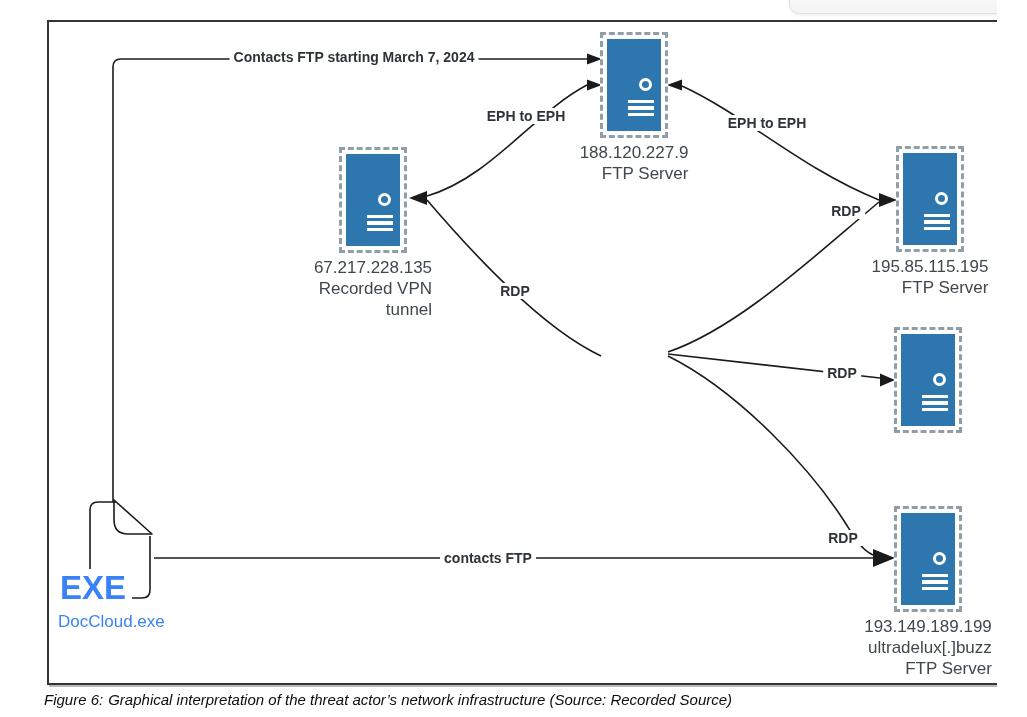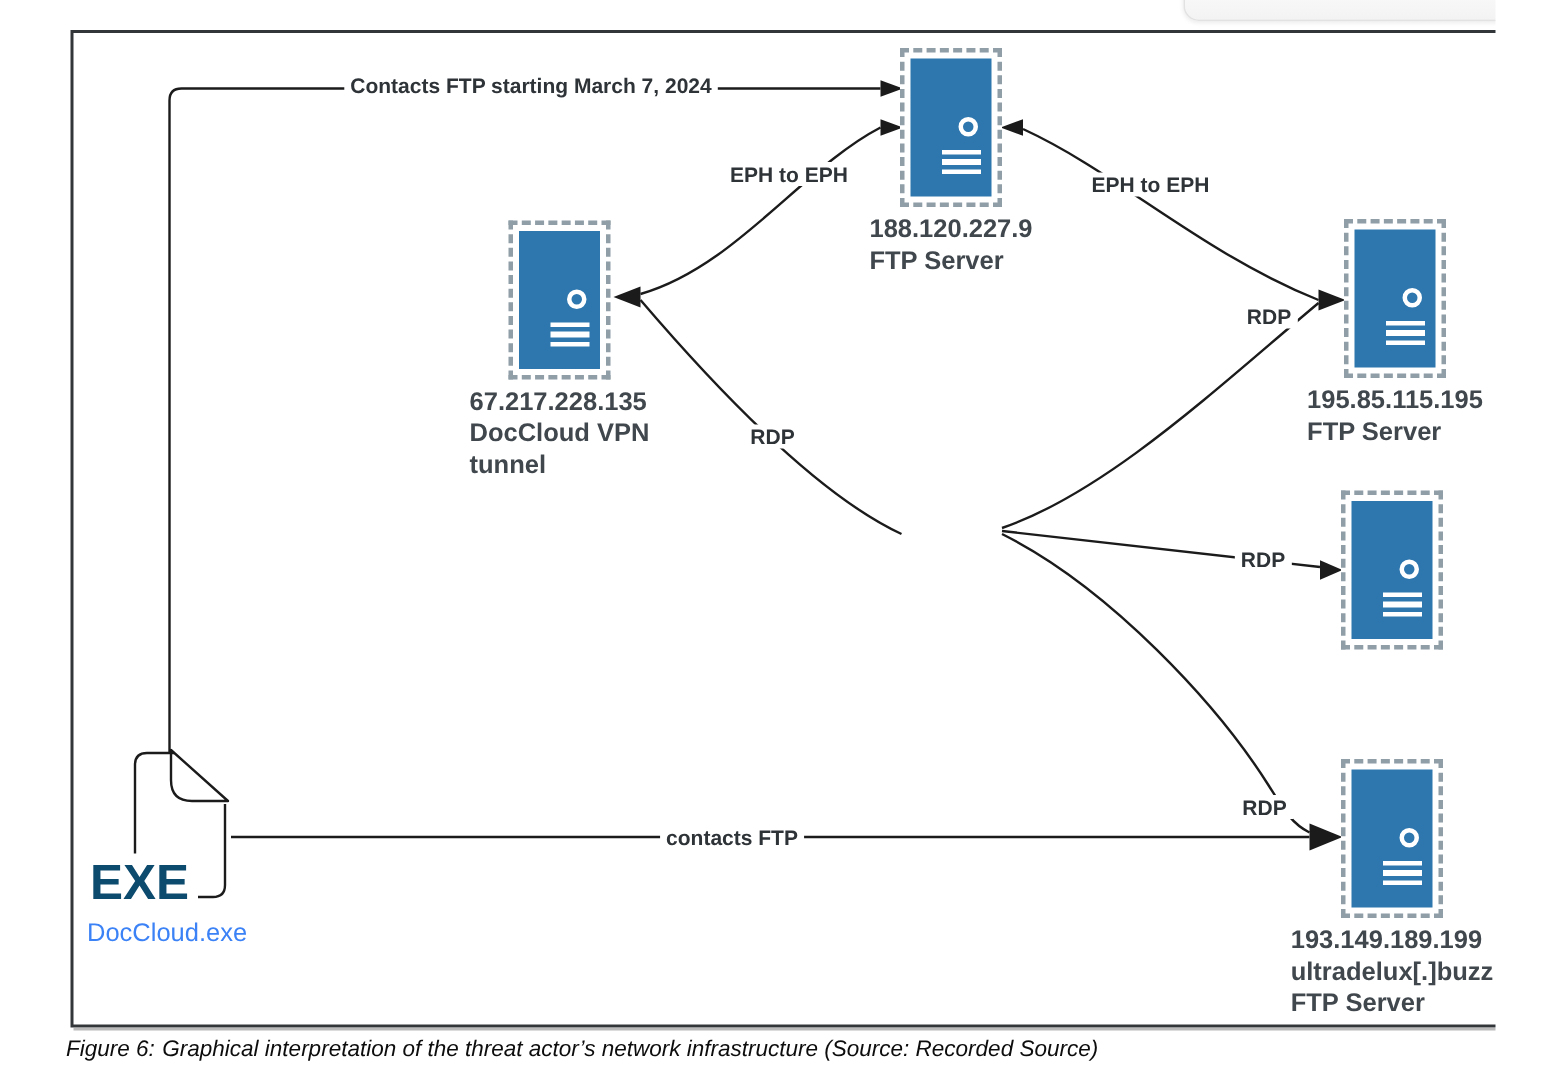--- a/index.html
+++ b/index.html
@@ -26,29 +26,29 @@
     width:68px; height:106px; box-sizing:border-box;
     border:3px dashed #8f9ea7; padding:4px; background:#fff;
   }
   .server-body { position:relative; width:100%; height:100%; background:#2d76ae; }
   .server-led {
     position:absolute; right:17%; top:42%; width:7px; height:7px;
     border:3px solid #fff; border-radius:50%;
   }
   .server-vents { position:absolute; left:38%; right:13%; top:66%; }
   .server-vents i { display:block; height:3.5px; background:#fff; margin-bottom:3px; }
-  .node-label { margin-top:4px; text-align:left; font-size:17px; line-height:21px; color:#40474d;font-weight:bold; }
+  .node-label { margin-top:4px; text-align:right; font-size:17px; line-height:21px; color:#40474d; }
 
   .edge-label {
     position:absolute; transform:translate(-50%,-50%); white-space:nowrap;
     font-size:14px; font-weight:bold; color:#2e3338; background:#fff; padding:0 4px;
   }
 
   .exe-badge {
-    position:absolute; left:58px; top:569px; background:#fff; color:#0c4a6e;
+    position:absolute; left:58px; top:569px; background:#fff; color:#3b82f6;
     font-size:33px; font-weight:bold; padding:2px 6px 2px 2px; line-height:1;
   }
   .exe-filename { position:absolute; left:58px; top:612px; font-size:17px; color:#3b82f6; }
 
   .figure-caption { position:absolute; left:44px; top:691px; font-size:15px; font-style:italic; color:#0d0d0d; }
   .figure-caption .prefix { font-weight:normal; margin-right:5px; }
 </style>
 </head>
 <body>
 
@@ -118,21 +118,21 @@
           <span class="server-led"></span>
         <span class="server-vents">
             <i></i>
             <i></i>
             <i></i>
           </span>
         </div>
     </div>
     <div class="node-label">
       <div>67.217.228.135</div>
-      <div>DocCloud VPN</div>
+      <div>Recorded VPN</div>
       <div>tunnel</div>
     </div>
   </div>
 
 
   <div class="node" style="left:845px; top:146px">
     <div class="server">
       <div class="server-body">
           <span class="server-led"></span>
         <span class="server-vents">

